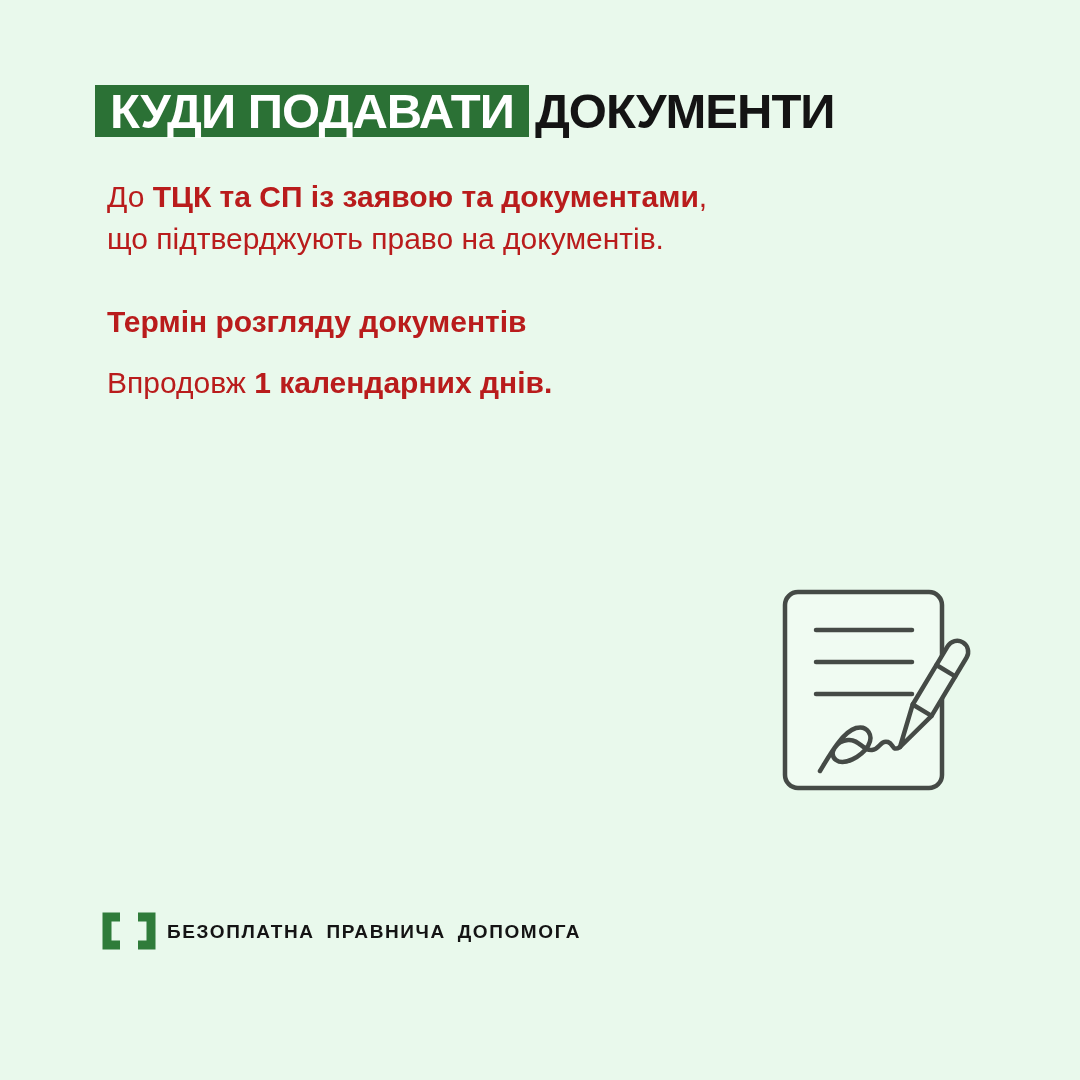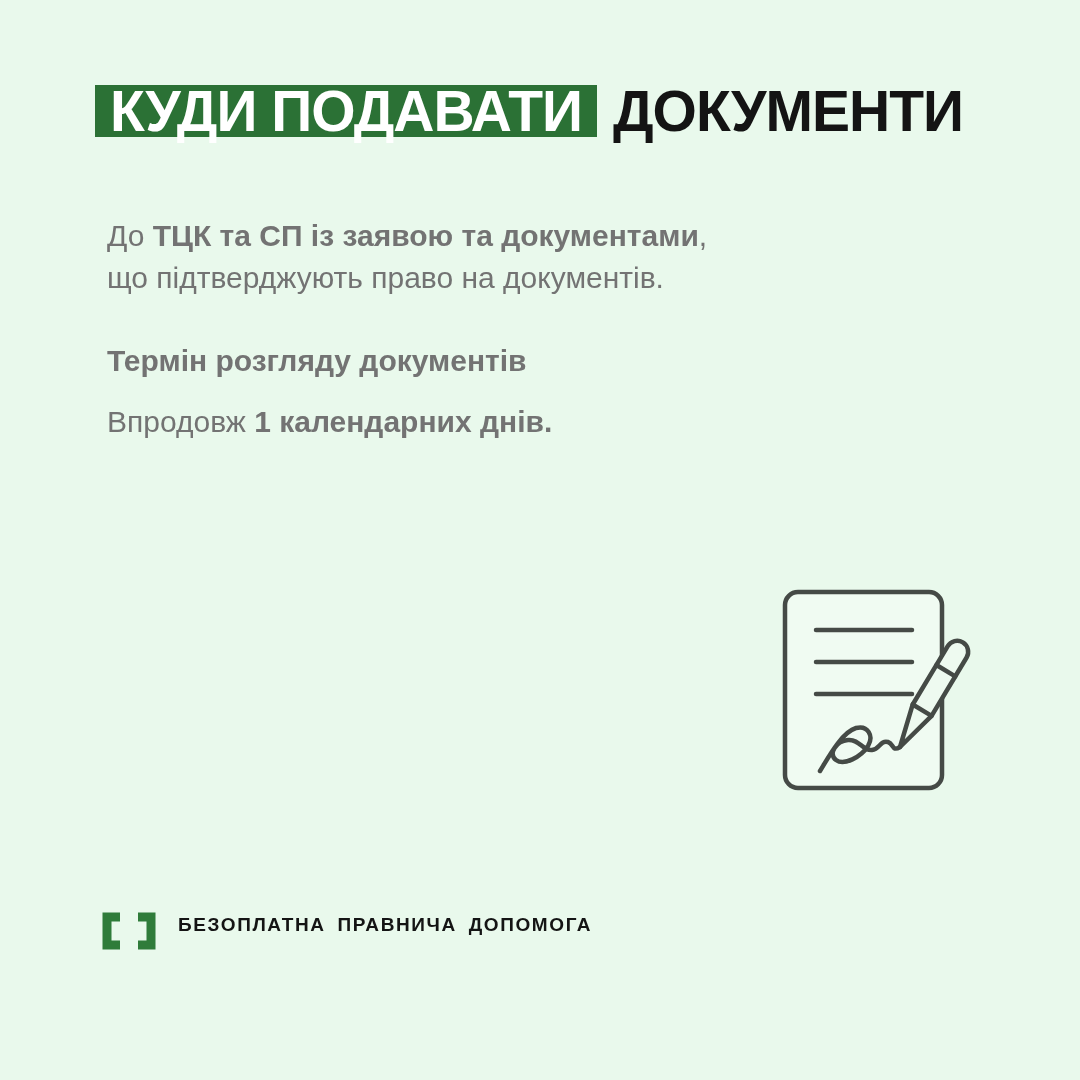--- a/index.html
+++ b/index.html
@@ -18,48 +18,47 @@
 
   
   .title-row {
     position: absolute;
     left: 95px;
     top: 85px;
     display: flex;
     align-items: center;
     white-space: nowrap;
     font-weight: bold;
-    font-size: 57px;
+    font-size: 49px;
     letter-spacing: -1px;
     text-align: center;
   }
   .title-highlight {
     display: inline-block;
     background: #2b7135;
     color: #ffffff;
     height: 52px;
     line-height: 52px;
     padding: 0 15px;
   }
   .title-rest {
     display: inline-block;
     color: #141414;
-    margin-left: 16px;
+    margin-left: 6px;
     height: 52px;
     line-height: 52px;
   }
 
   
   .body-block {
     position: absolute;
     left: 107px;
     font-size: 30px;
     line-height: 42px;
-    color: #737373;
-    margin-top: 39px;
+    color: #b91c1c;
   }
   .p-intro   { top: 176px; }
   .p-subhead { top: 301px; font-weight: bold; }
   .p-term    { top: 362px; }
   .b { font-weight: bold; }
 
   
   .doc-icon {
     position: absolute;
     left: 782px;
@@ -67,22 +66,22 @@
     width: 192px;
     height: 205px;
   }
 
   
   .footer-logo {
     position: absolute;
     left: 100px;
     top: 912px;
     display: flex;
-    align-items: flex-start;
-    gap: 20px;
+    align-items: center;
+    gap: 9px;
   }
   .logo-brackets {
     width: 58px;
     height: 38px;
     flex: 0 0 auto;
   }
   .logo-text {
     font-size: 19px;
     font-weight: bold;
     letter-spacing: 1.6px;

